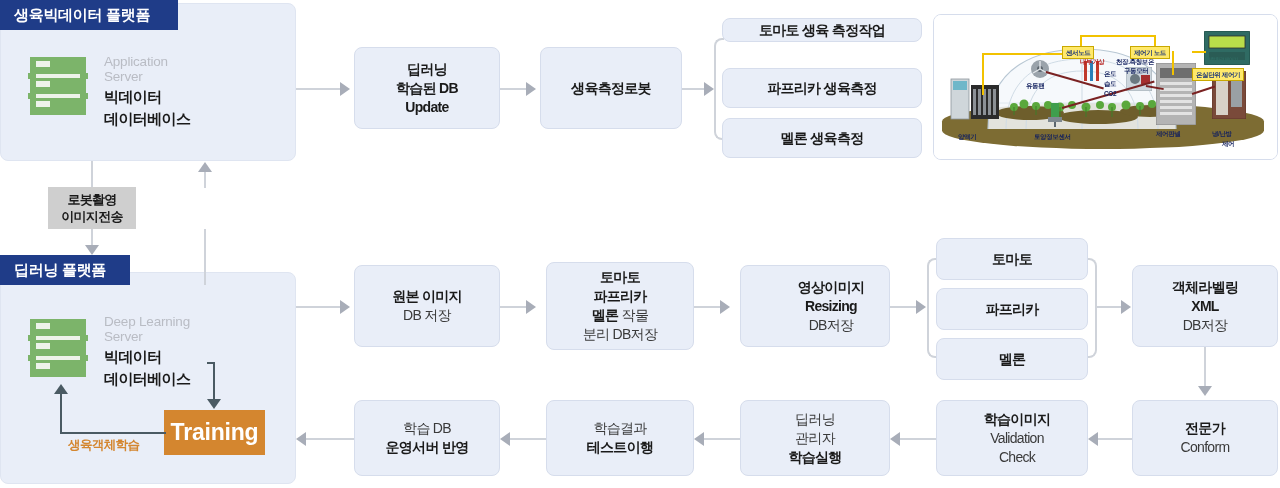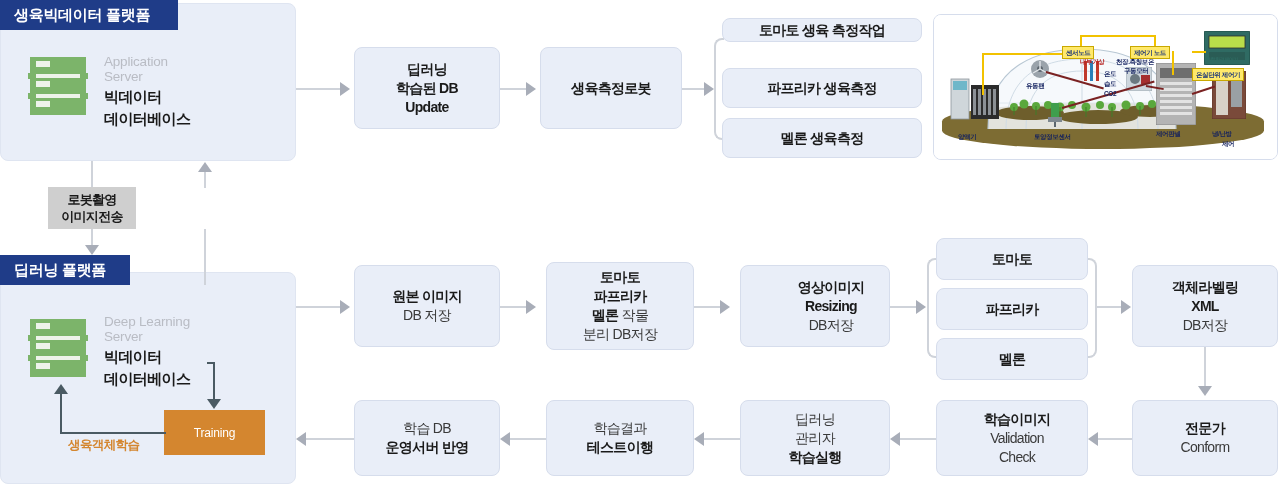--- a/index.html
+++ b/index.html
@@ -87,22 +87,22 @@
     align-items:center;
     justify-content:center;
     text-align:center;
     z-index:4;
   }
 
   
   .training{
     background:#d4862f;
     color:#ffffff;
-    font-size:12px;
-    font-weight:normal;
+    font-size:23px;
+    font-weight:bold;
     letter-spacing:-0.2px;
     display:flex;align-items:center;justify-content:center;
   }
   .train-label{
     color:#d4862f;
     font-size:12.5px;
     font-weight:bold;
     letter-spacing:-0.6px;
     white-space:nowrap;
   }

